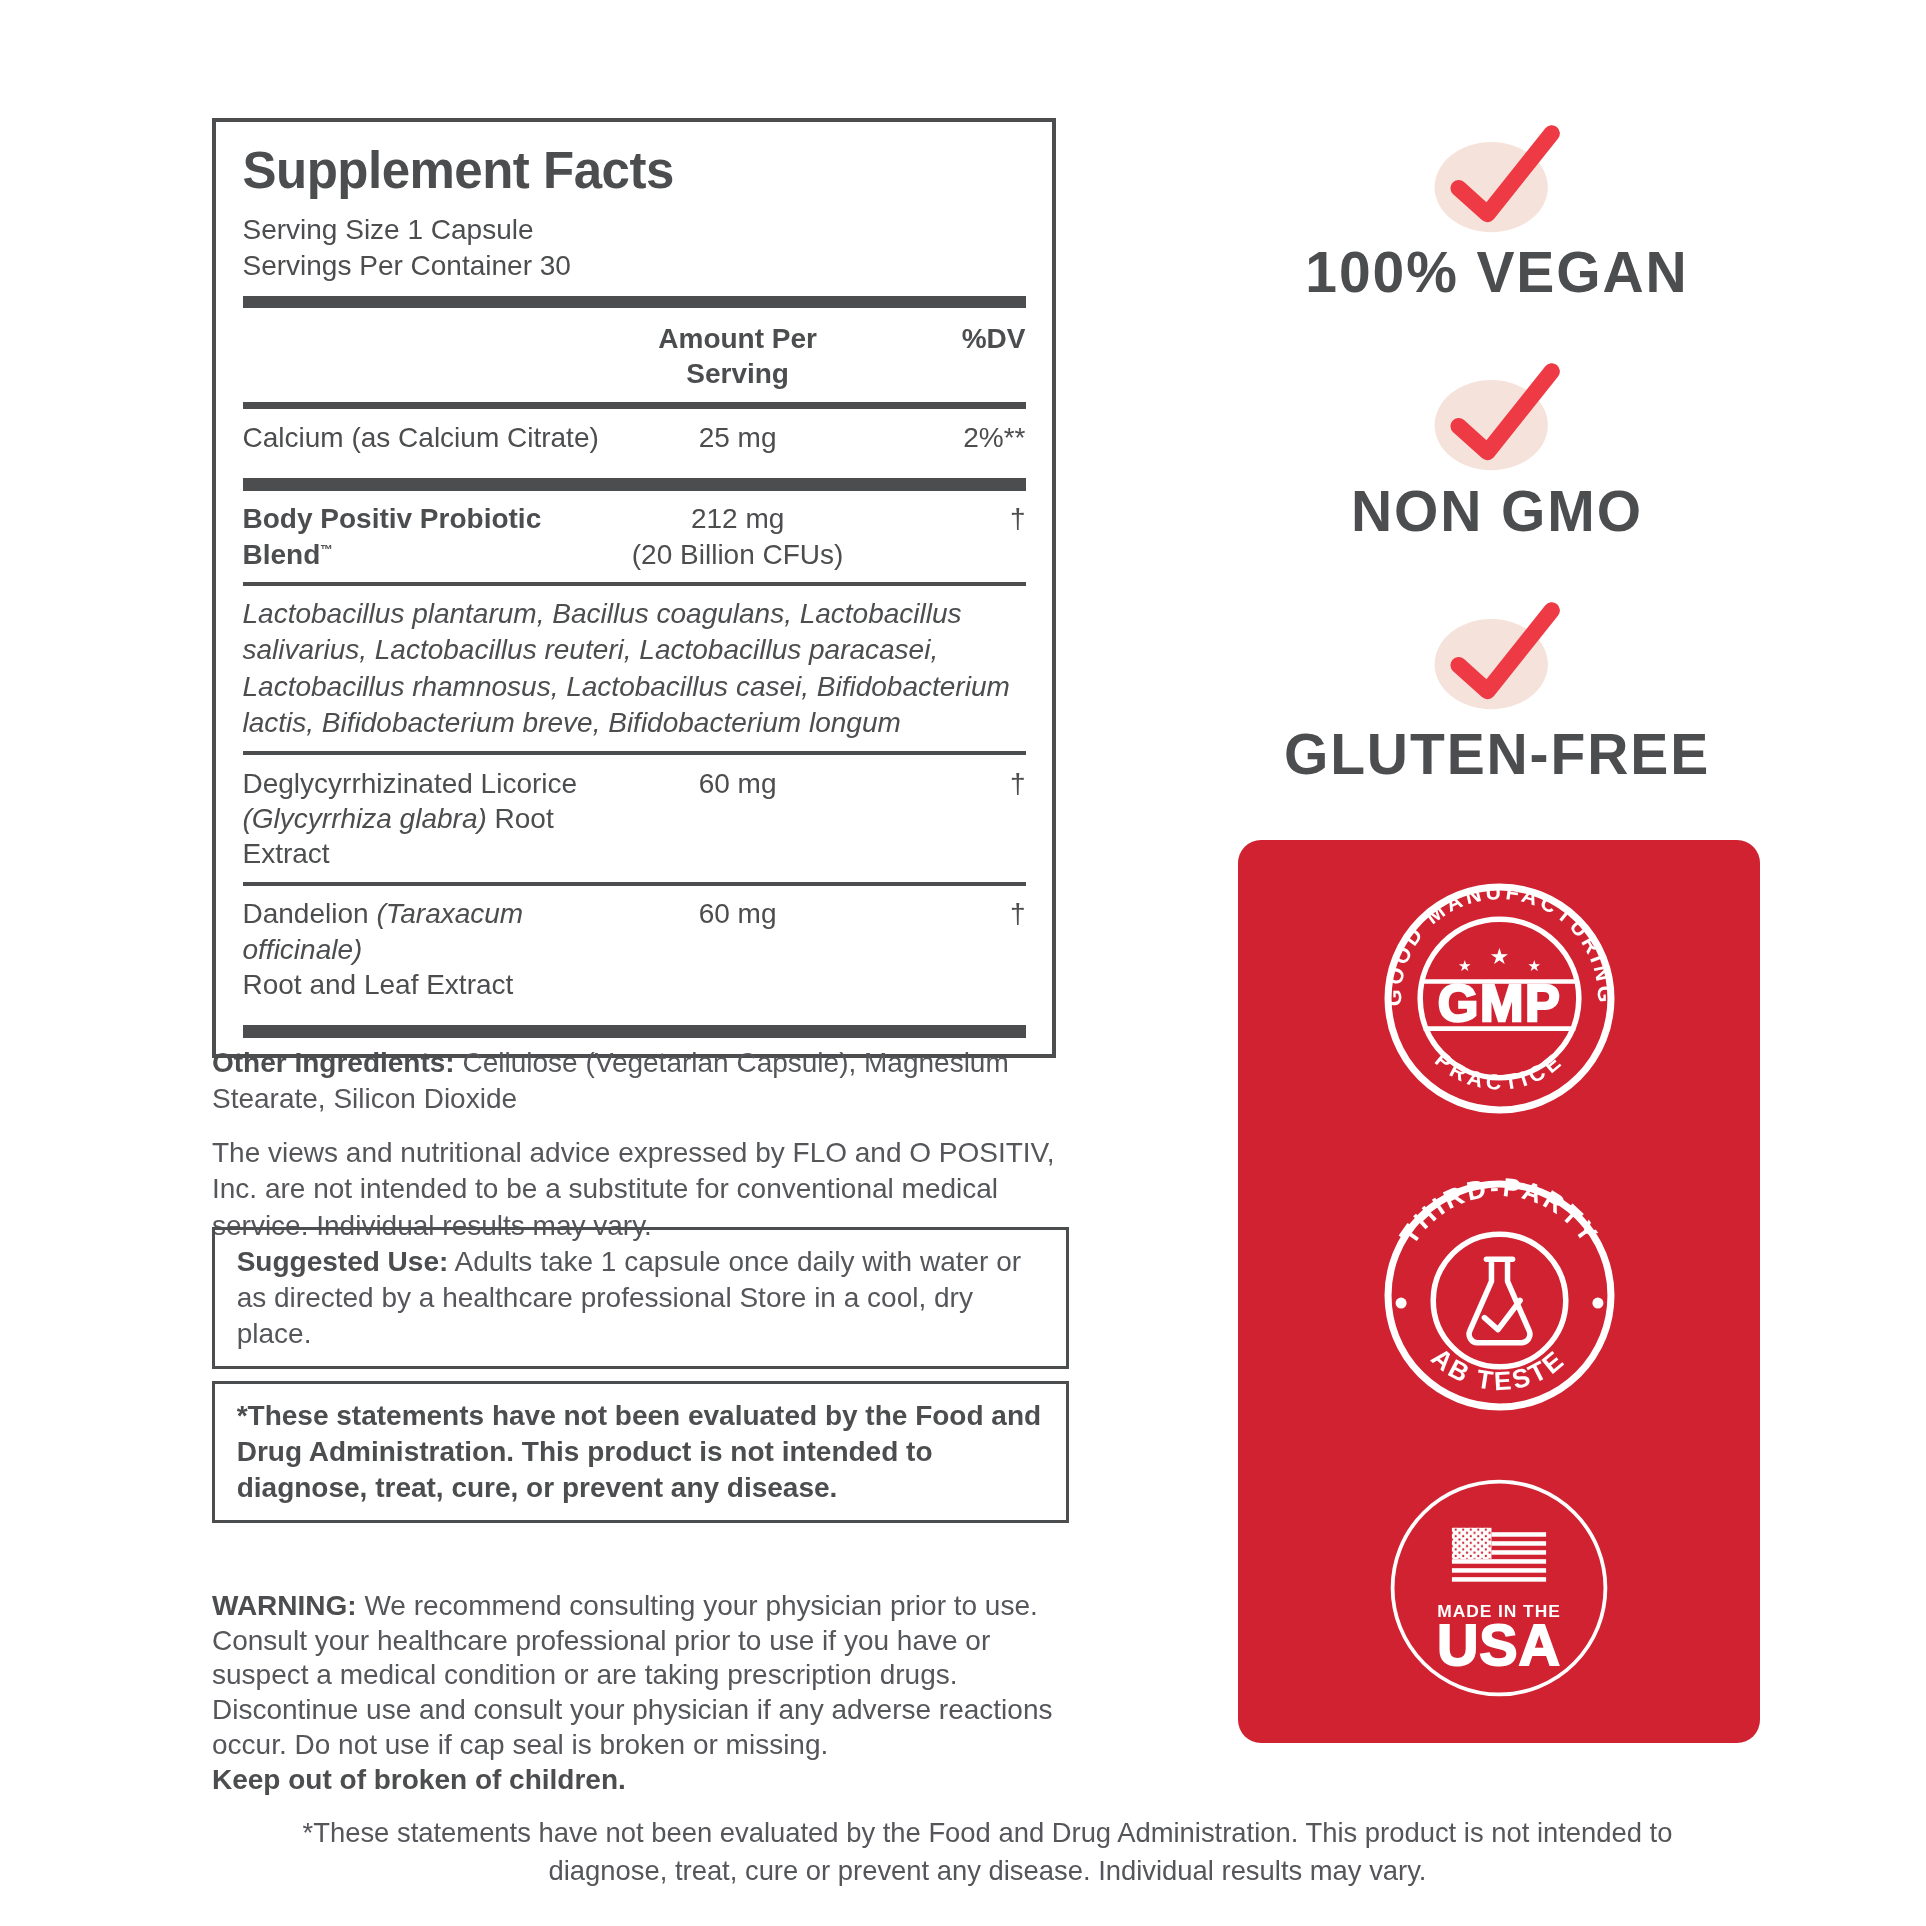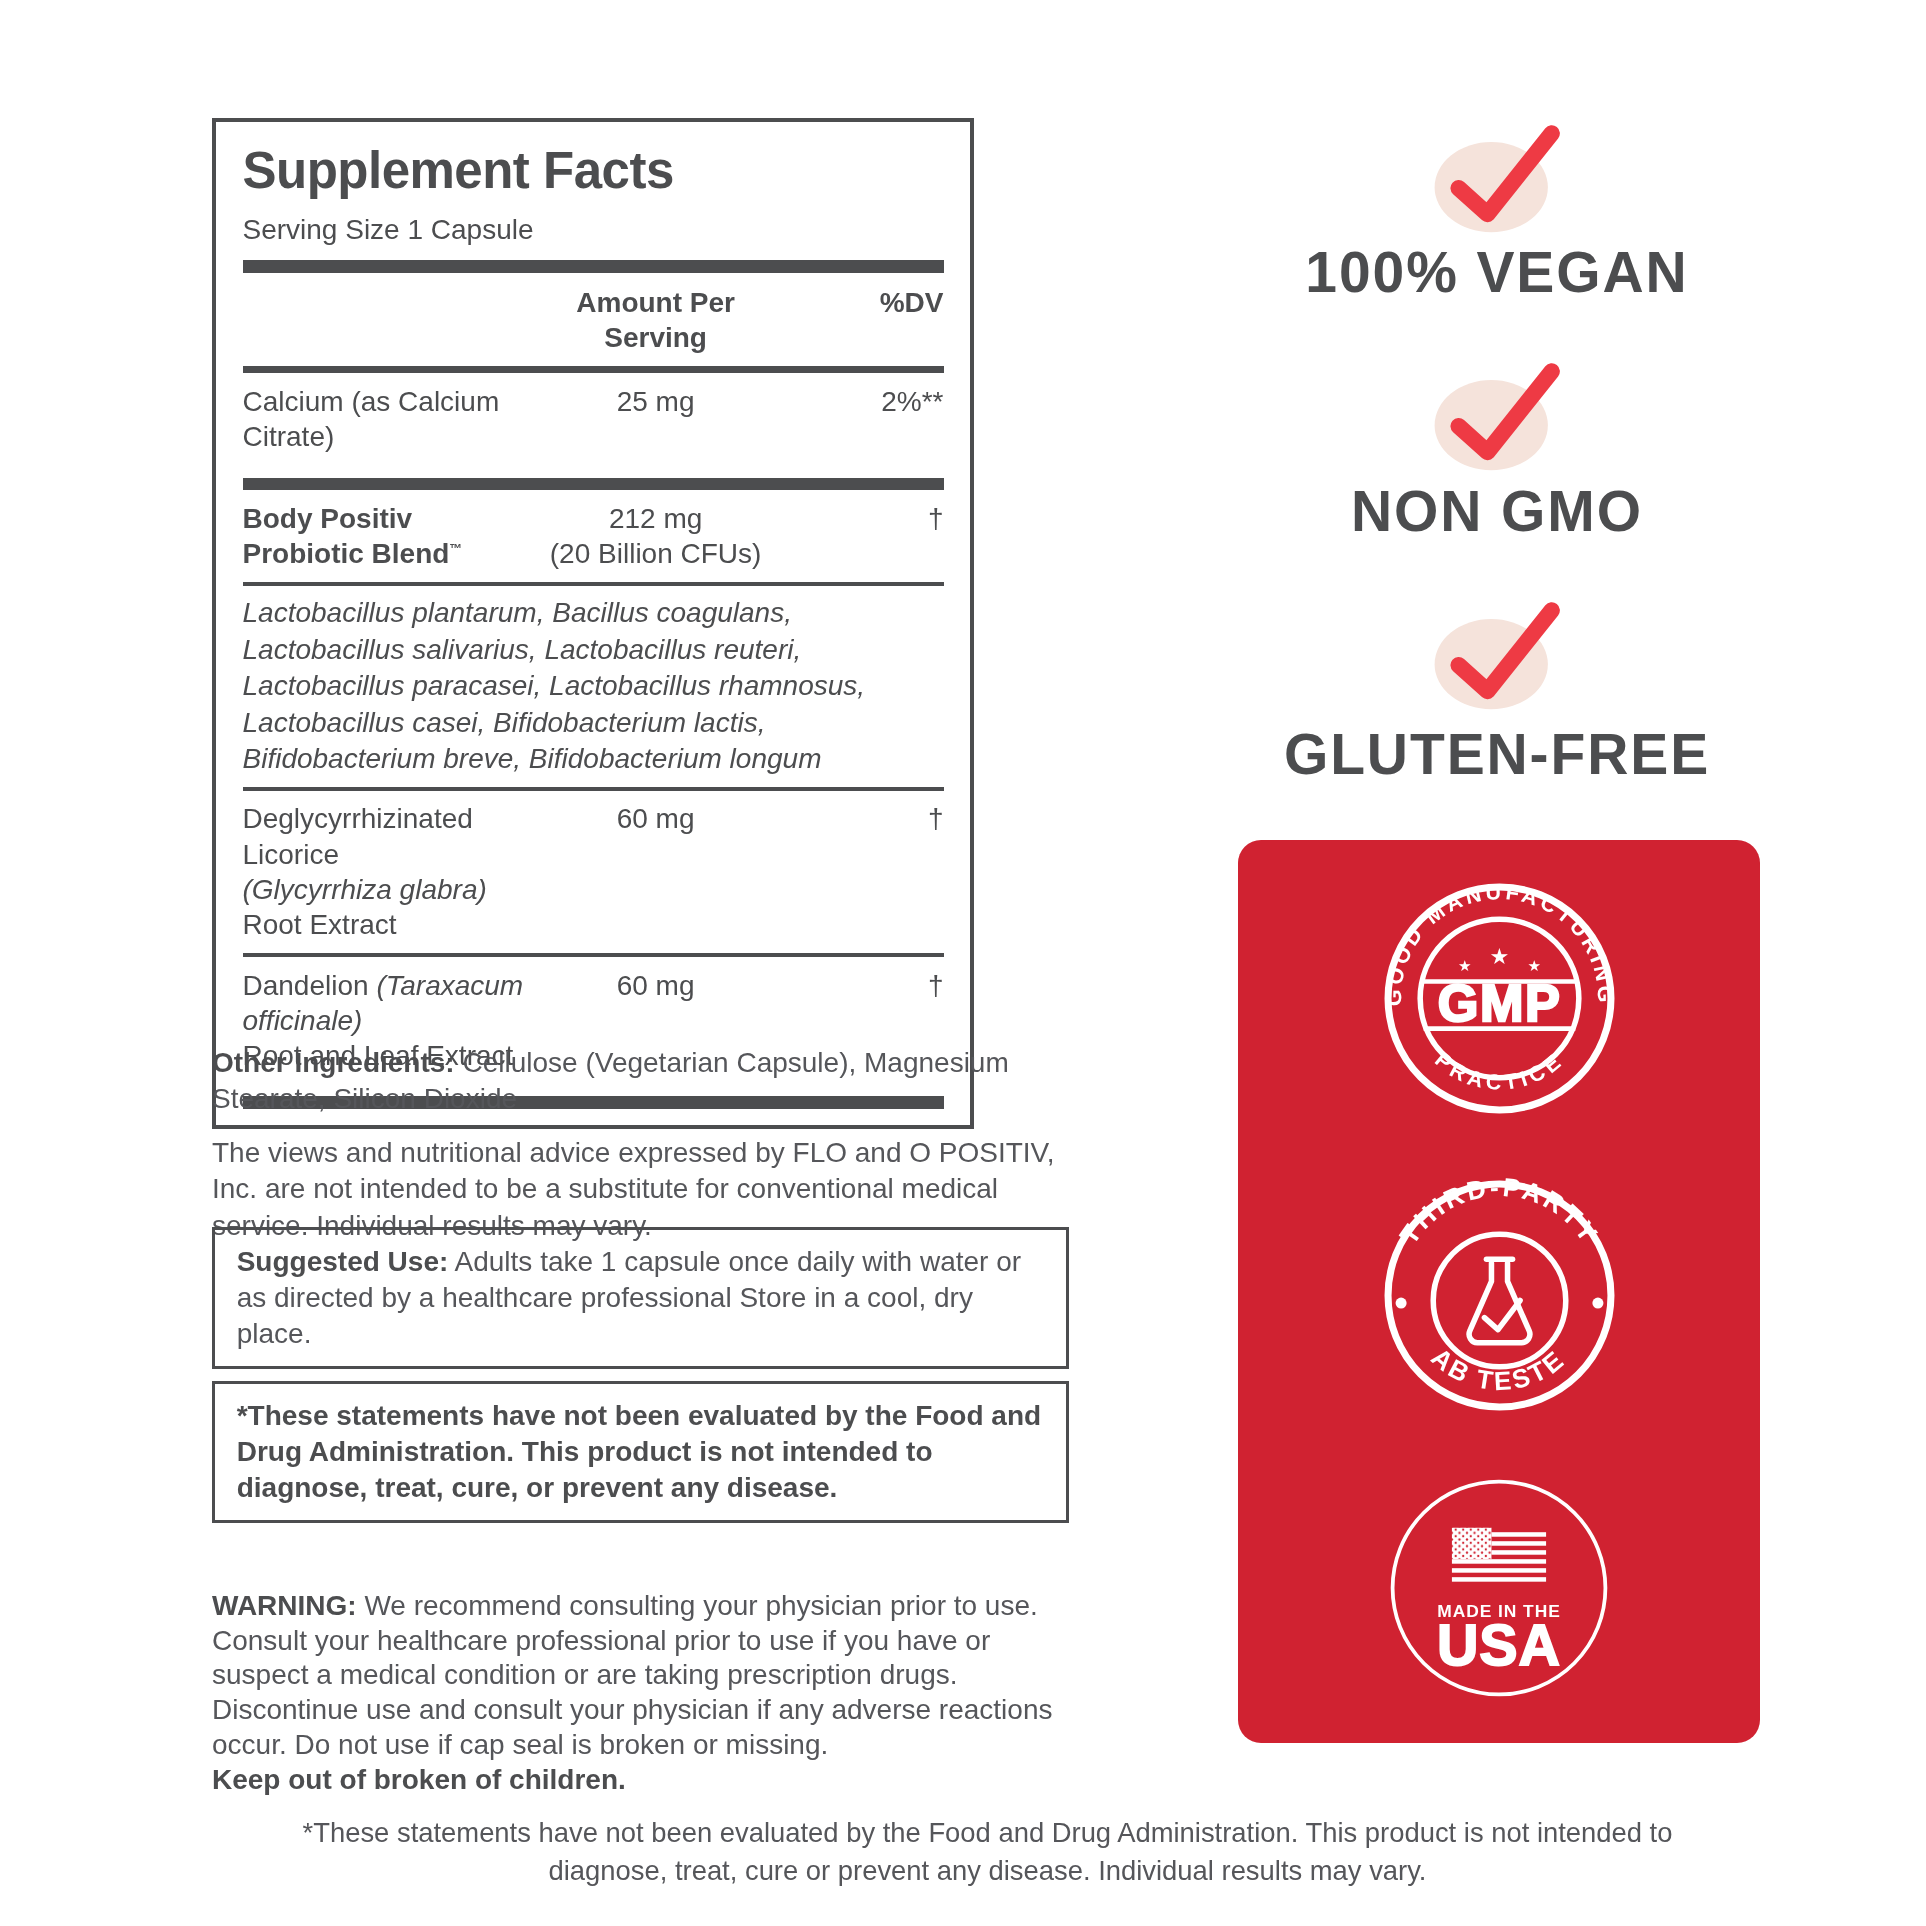--- a/index.html
+++ b/index.html
@@ -2,21 +2,21 @@
 <html style="font-size:7.7px"><head>
 <meta charset="utf-8">
 <style>
   html,body{margin:0;padding:0;background:#ffffff;}
   .canvas{
     position:relative;width:1926px;height:1926px;background:#ffffff;overflow:hidden;
     font-family:"Liberation Sans", sans-serif;color:#4c4d4f;
   }
   
   .facts{
-    position:absolute;left:212px;top:118px;width:762px;box-sizing:border-box;
+    position:absolute;left:212px;top:118px;width:844px;box-sizing:border-box;
     border:4.8px solid #4c4d4f;background:#fff;padding:20px 26.5px 16.4px;
   }
   .facts h1{margin:1.9px 0 14.4px;font-size:51px;line-height:1.05;letter-spacing:-0.5px;font-weight:bold;}
   .serv{font-size:28px;line-height:1.28;}
   .bar{background:#4c4d4f;width:100%;}
   .bar.thick{height:12.5px;margin:12.5px 0 0;}
   .bar.med{height:7.2px;}
   .bar.thin{height:3.9px;}
   .frow{display:grid;grid-template-columns:1fr 250px 159px;column-gap:3.9px;
         font-size:28px;line-height:1.26;padding:10.6px 0;align-items:start;}
@@ -53,20 +53,21 @@
   svg text{font-family:"Liberation Sans", sans-serif;}
 </style>
 </head>
 <body>
 
 <div class="canvas">
 
   <section class="facts">
     <h1>Supplement Facts</h1>
     <div class="serv">Serving Size 1 Capsule</div>
+    <div class="serv">Servings Per Container 30</div>
 
     <div class="bar thick"></div>
 
     <div class="frow head">
       <span></span>
       <span class="amt bold">Amount Per Serving</span>
       <span class="dv bold">%DV</span>
     </div>
 
     <div class="bar med"></div>

